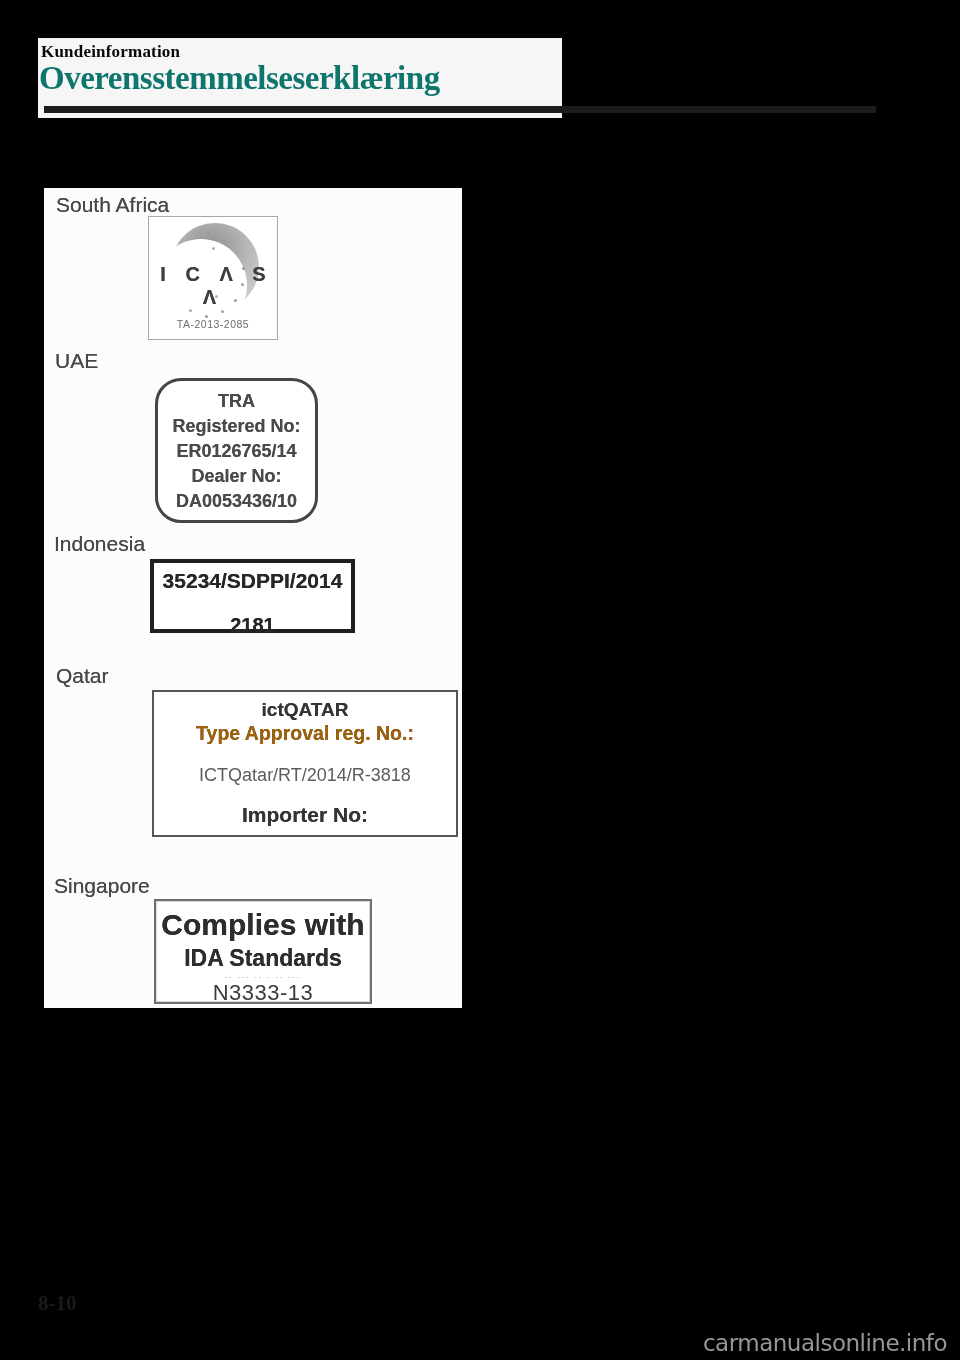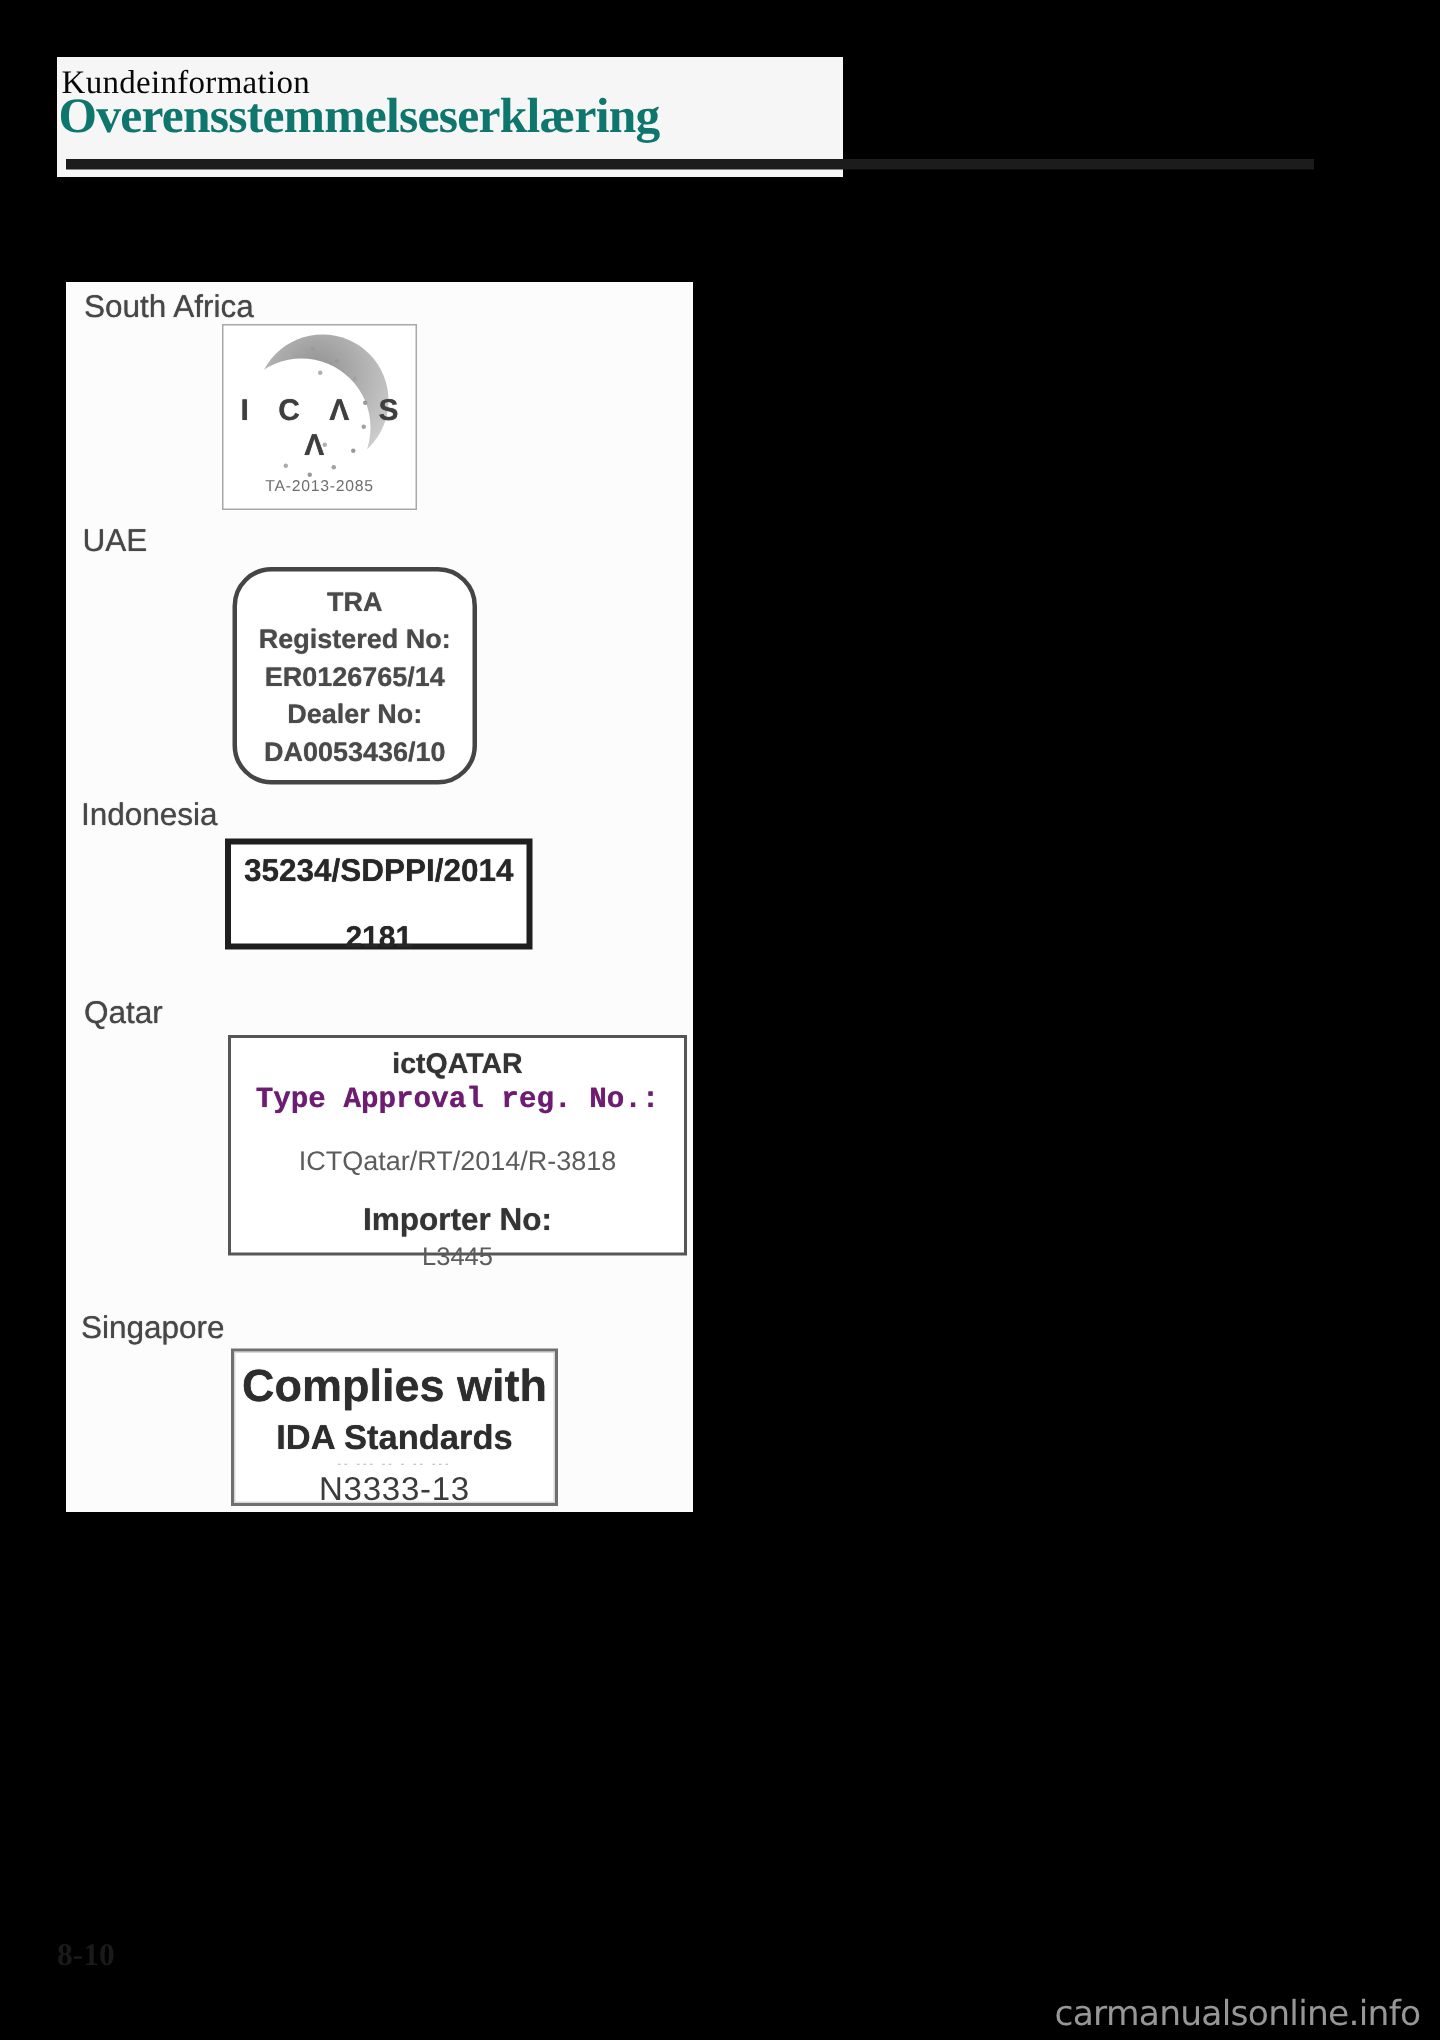--- a/index.html
+++ b/index.html
@@ -13,21 +13,21 @@
   .abs{position:absolute;}
 
   
   #header-strip{
     left:38px;top:38px;width:524px;height:80px;
     background:#f6f6f6;
   }
   #section-label{
     left:41px;top:42px;
     font-family:"Liberation Serif", serif;
-    font-weight:normal;font-size:22px;color:#080808;
+    font-weight:bold;font-size:17px;color:#080808;
     letter-spacing:0.2px;
   }
   #page-title{
     left:39px;top:60px;
     font-family:"Liberation Serif", serif;
     font-weight:bold;font-size:33px;color:#0f766e;
     letter-spacing:-0.5px;
   }
   #header-rule{
     left:44px;top:106px;width:832px;height:7px;
@@ -130,22 +130,22 @@
     left:108px;top:502px;width:302px;height:143px;
     border:2px solid #565656;background:#fff;
     text-align:center;
   }
   #qatar-org{
     margin-top:7px;
     font-size:19px;font-weight:bold;color:#343434;
     text-shadow:0 0 0.6px #444;
   }
   #qatar-approval-heading{
-    font-size:19.5px;font-weight:bold;color:#701a75;
-    text-shadow:0 0 0.6px #444;margin-top:1px;white-space:nowrap;font-family:Liberation Mono, monospace;
+    font-size:19.5px;font-weight:bold;color:#a16207;
+    text-shadow:0 0 0.6px #444;margin-top:1px;white-space:nowrap;
   }
   #qatar-approval-no{
     font-size:18px;color:#5c5c5c;margin-top:20px;white-space:nowrap;
   }
   #qatar-importer-heading{
     font-size:21px;font-weight:bold;color:#343434;
     text-shadow:0 0 0.6px #444;margin-top:17px;
   }
   #qatar-importer-no{
     font-size:17px;color:#5c5c5c;margin-top:2px;
@@ -228,21 +228,20 @@
     <div id="indonesia-code">2181</div>
   </div>
 
   <div class="abs country-label" id="label-qatar">Qatar</div>
 
   <div class="abs" id="qatar-box">
     <div id="qatar-org">ictQATAR</div>
     <div id="qatar-approval-heading">Type Approval reg. No.:</div>
     <div id="qatar-approval-no">ICTQatar/RT/2014/R-3818</div>
     <div id="qatar-importer-heading">Importer No:</div>
-    <div id="qatar-importer-no">L3445</div>
   </div>
 
   <div class="abs country-label" id="label-singapore">Singapore</div>
 
   <div class="abs" id="singapore-box">
     <div id="sg-line1">Complies with</div>
     <div id="sg-line2">IDA Standards</div>
     <div id="sg-redacted">-- --- -- - -- ---</div>
     <div id="sg-cert">N3333-13</div>
   </div>

